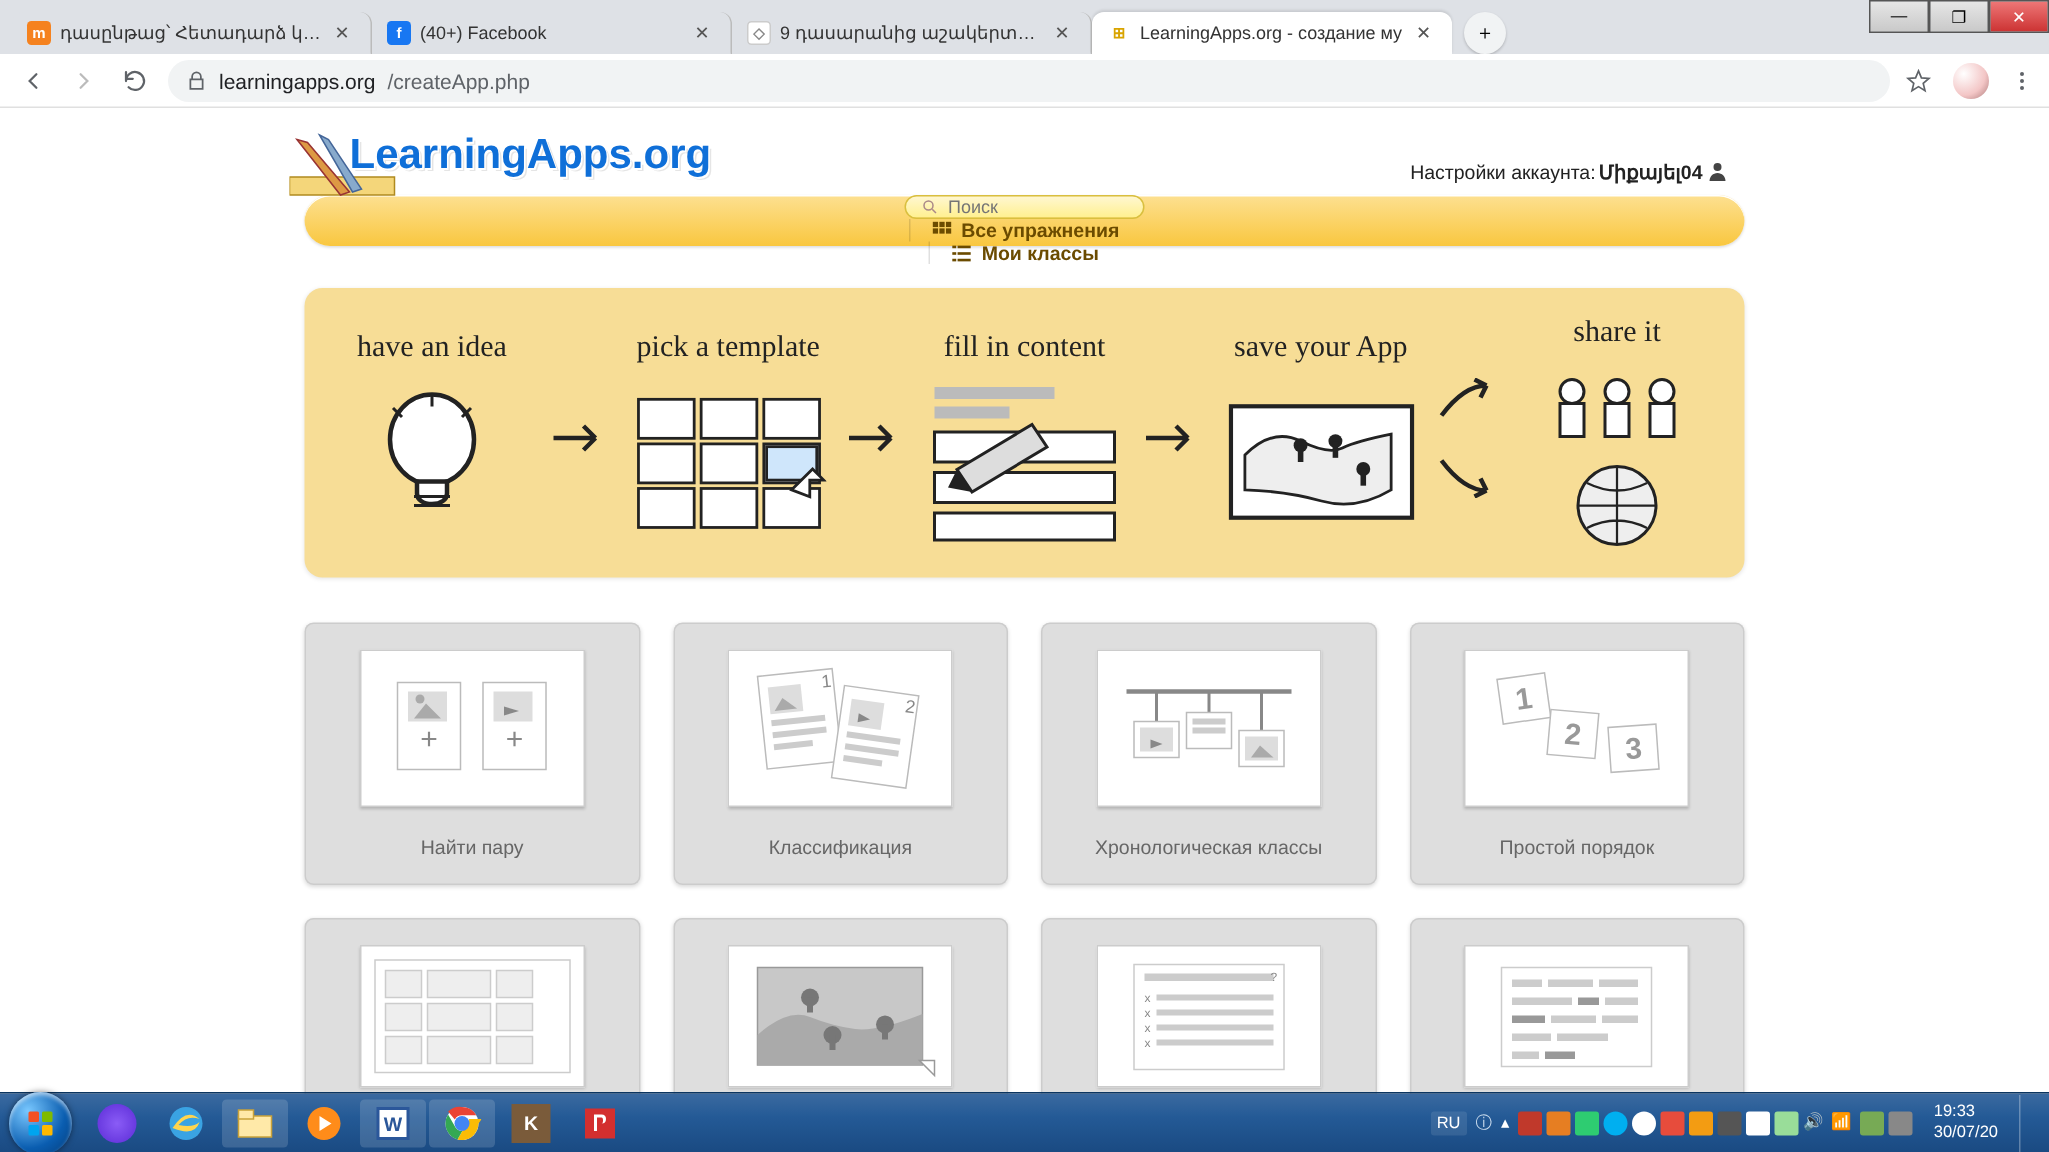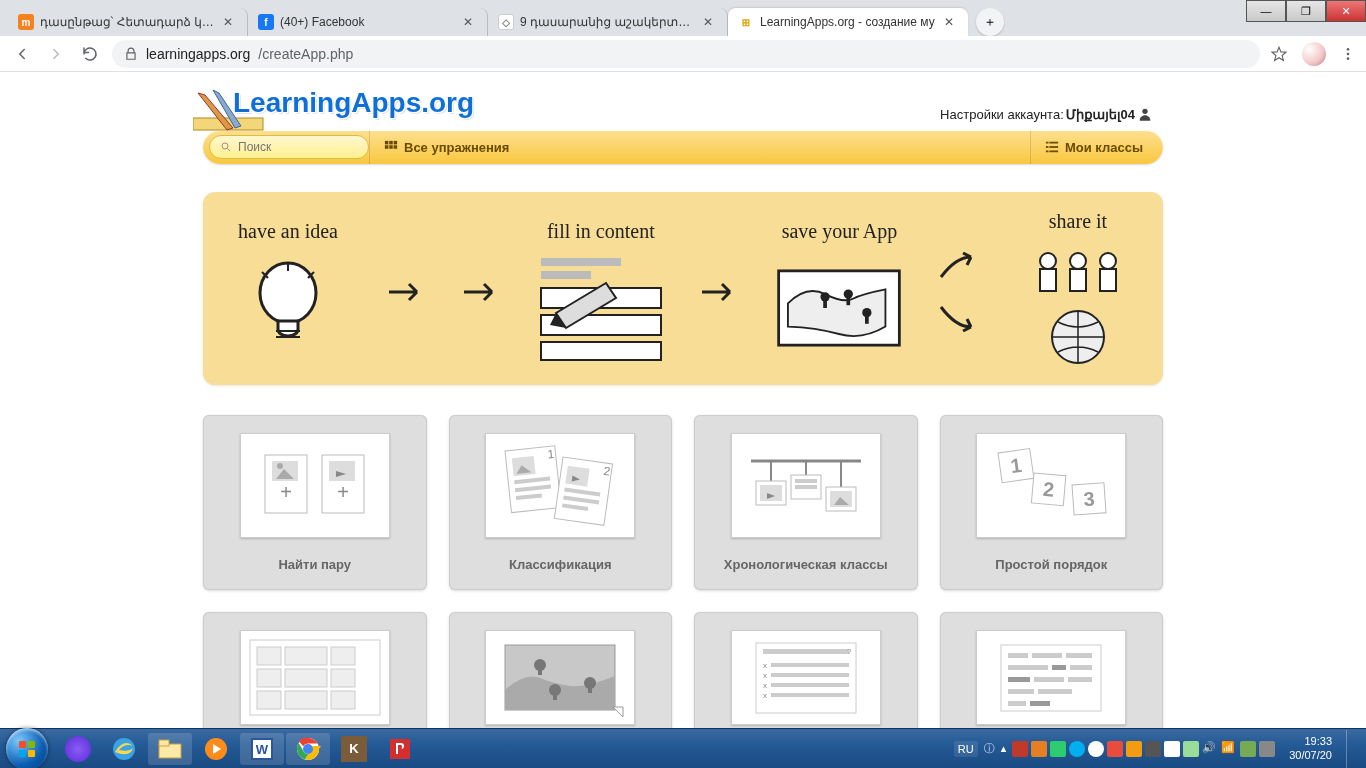--- a/index.html
+++ b/index.html
@@ -31,51 +31,51 @@
 
 
 .page { flex: 1; overflow: auto; background: #fff; }
 .site-wrap { width: 960px; margin: 0 auto; position: relative; padding-top: 6px; }
 .logo-area { display: flex; align-items: center; gap: 6px; padding-left: 30px; position: relative; height: 50px; }
 .logo-text { font-size: 28px; font-weight: bold; color: #0f6fd8; text-shadow: 1px 1px 0 #fff, 2px 2px 0 rgba(0,0,0,.1); font-family: Arial, sans-serif; }
 .pencils { position: absolute; left: -10px; top: 10px; width: 80px; height: 50px; }
 .account-line { position: absolute; right: 10px; top: 28px; font-size: 13px; color: #222; display: flex; align-items: center; gap: 2px; }
 
 
-.nav-bar { height: 34px; background: linear-gradient(#fde091,#f9c73f); border-radius: 17px; display: flex; align-items: center; padding: 0 6px; margin-top: 2px; box-shadow: 0 1px 2px rgba(0,0,0,.15), inset 0 1px 0 #fff; }
+.nav-bar { height: 34px; background: linear-gradient(#fde091,#f9c73f); border-radius: 17px; display: flex; align-items: center; padding: 0 6px; margin-top: 2px; box-shadow: 0 1px 2px rgba(0,0,0,.15), inset 0 1px 0 #fff; flex-direction: column; }
 .search-pill { background: linear-gradient(#fff7d0,#fff090); border: 1px solid #d9bf3f; border-radius: 14px; height: 24px; display: flex; align-items: center; padding: 0 10px; gap: 6px; width: 160px; color: #7a6a17; font-size: 12px; }
 .search-pill input { border: none; background: transparent; outline: none; width: 100%; font-size: 12px; color: #7a6a17; }
 .nav-item { display: flex; align-items: center; gap: 6px; padding: 0 14px; height: 34px; color: #6b4b00; font-size: 13px; font-weight: bold; border-left: 1px solid rgba(0,0,0,.12); cursor: pointer; }
 .nav-item:first-of-type { border-left: none; }
 .nav-spacer { flex: 1; }
 .nav-icon { width: 14px; height: 14px; display: inline-block; }
 
 
 .hero { background: #f7dd96; border-radius: 12px; margin-top: 28px; padding: 18px 20px 12px 20px; display: flex; align-items: center; justify-content: space-between; box-shadow: 0 1px 3px rgba(0,0,0,.1); position: relative; }
 .step { display: flex; flex-direction: column; align-items: center; text-align: center; }
 .step-label { font-family: 'Comic Sans MS', cursive; font-size: 20px; color: #222; margin-bottom: 10px; white-space: nowrap; text-align: right; }
 .step-ill { width: 130px; height: 110px; display: flex; align-items: center; justify-content: center; }
 .arrow-between { width: 40px; }
 .arrow-between svg { width: 40px; height: 30px; }
 
 
 .grid { display: grid; grid-template-columns: repeat(4, 1fr); gap: 22px; margin-top: 30px; }
 .card { background: #dedede; border-radius: 6px; box-shadow: inset 0 0 0 1px #ccc, 0 1px 3px rgba(0,0,0,.15); padding: 18px 10px; height: 175px; display: flex; flex-direction: column; align-items: center; justify-content: space-between; cursor: pointer; }
 .card-thumb { width: 150px; height: 105px; background: #fff; border: 1px solid #ccc; box-shadow: 0 1px 2px rgba(0,0,0,.2); display: flex; align-items: center; justify-content: center; }
-.card-title { font-size: 13px; color: #666; font-weight: bold; margin-top: 12px; text-align: center; }
+.card-title { font-size: 13px; color: #666; font-weight: normal; margin-top: 12px; text-align: center; }
 .row2 .card { height: 140px; }
 .row2 .card-thumb { height: 95px; }
 
 
 .taskbar { position: fixed; bottom: 0; left: 0; right: 0; height: 40px; background: linear-gradient(#3b6aa0 0%, #245a96 40%, #1a4a82 100%); display: flex; align-items: center; padding: 0 6px; gap: 2px; border-top: 1px solid #0b3560; }
 .tb-btn { width: 44px; height: 32px; border-radius: 3px; display: flex; align-items: center; justify-content: center; cursor: pointer; }
 .start { width: 42px; height: 42px; border-radius: 50%; background: radial-gradient(circle at 30% 30%, #79c8ff, #0a5db0 60%, #043b78); box-shadow: 0 0 4px rgba(0,0,0,.5), inset 0 2px 3px rgba(255,255,255,.6); margin-right: 6px; display:flex; align-items:center; justify-content:center; }
 .tray { margin-left: auto; display: flex; align-items: center; gap: 6px; color: #fff; font-size: 11px; padding-right: 6px; }
 .tray .lang { background: rgba(255,255,255,.1); padding: 2px 4px; border-radius: 2px; }
-.tray .clock { text-align: right; line-height: 1.2; padding: 0 8px; }
+.tray .clock { line-height: 1.2; padding: 0 8px; }
 .tray-icons { display: flex; gap: 3px; align-items: center; }
 .ti { width: 16px; height: 16px; border-radius: 2px; }
 
 svg { display: block; }
 </style>
 </head>
 <body>
 
 <div class="browser">
   <div class="win-titlebar">
@@ -220,20 +220,40 @@
                 <path d="M33 78h24M33 84h24" stroke="#222" stroke-width="2"></path>
                 <path d="M45 18v-8M25 25l-6-6M65 25l6-6" stroke="#222" stroke-width="2"></path>
               </svg>
           </div>
         </div>
         <div class="arrow-between">
             <svg viewBox="0 0 40 30">
               <path d="M2 15h28m0 0l-8-8m8 8l-8 8" stroke="#222" stroke-width="3" fill="none"></path>
             </svg>
           </div>
+        <div class="step">
+          <div class="step-label">pick a template</div>
+          <div class="step-ill">
+            <svg width="140" height="110" viewBox="0 0 140 110">
+              <g fill="#fff" stroke="#222" stroke-width="2">
+                <rect x="5" y="10" width="40" height="28"></rect>
+                  <rect x="50" y="10" width="40" height="28"></rect>
+                  <rect x="95" y="10" width="40" height="28"></rect>
+                <rect x="5" y="42" width="40" height="28"></rect>
+                  <rect x="50" y="42" width="40" height="28"></rect>
+                  <rect x="95" y="42" width="40" height="28"></rect>
+                <rect x="5" y="74" width="40" height="28"></rect>
+                  <rect x="50" y="74" width="40" height="28"></rect>
+                  <rect x="95" y="74" width="40" height="28"></rect>
+              </g>
+              <rect x="97" y="44" width="36" height="24" fill="#cfe6fb" stroke="#222" stroke-width="2"></rect>
+              <path d="M115 75l15-15 8 8-10 0 0 12z" fill="#fff" stroke="#222" stroke-width="2"></path>
+            </svg>
+          </div>
+        </div>
         <div class="arrow-between">
             <svg viewBox="0 0 40 30">
               <path d="M2 15h28m0 0l-8-8m8 8l-8 8" stroke="#222" stroke-width="3" fill="none"></path>
             </svg>
           </div>
         <div class="step">
           <div class="step-label">fill in content</div>
           <div class="step-ill">
             <svg width="130" height="110" viewBox="0 0 130 110">
               <rect x="5" y="5" width="80" height="8" fill="#bbb"></rect>

